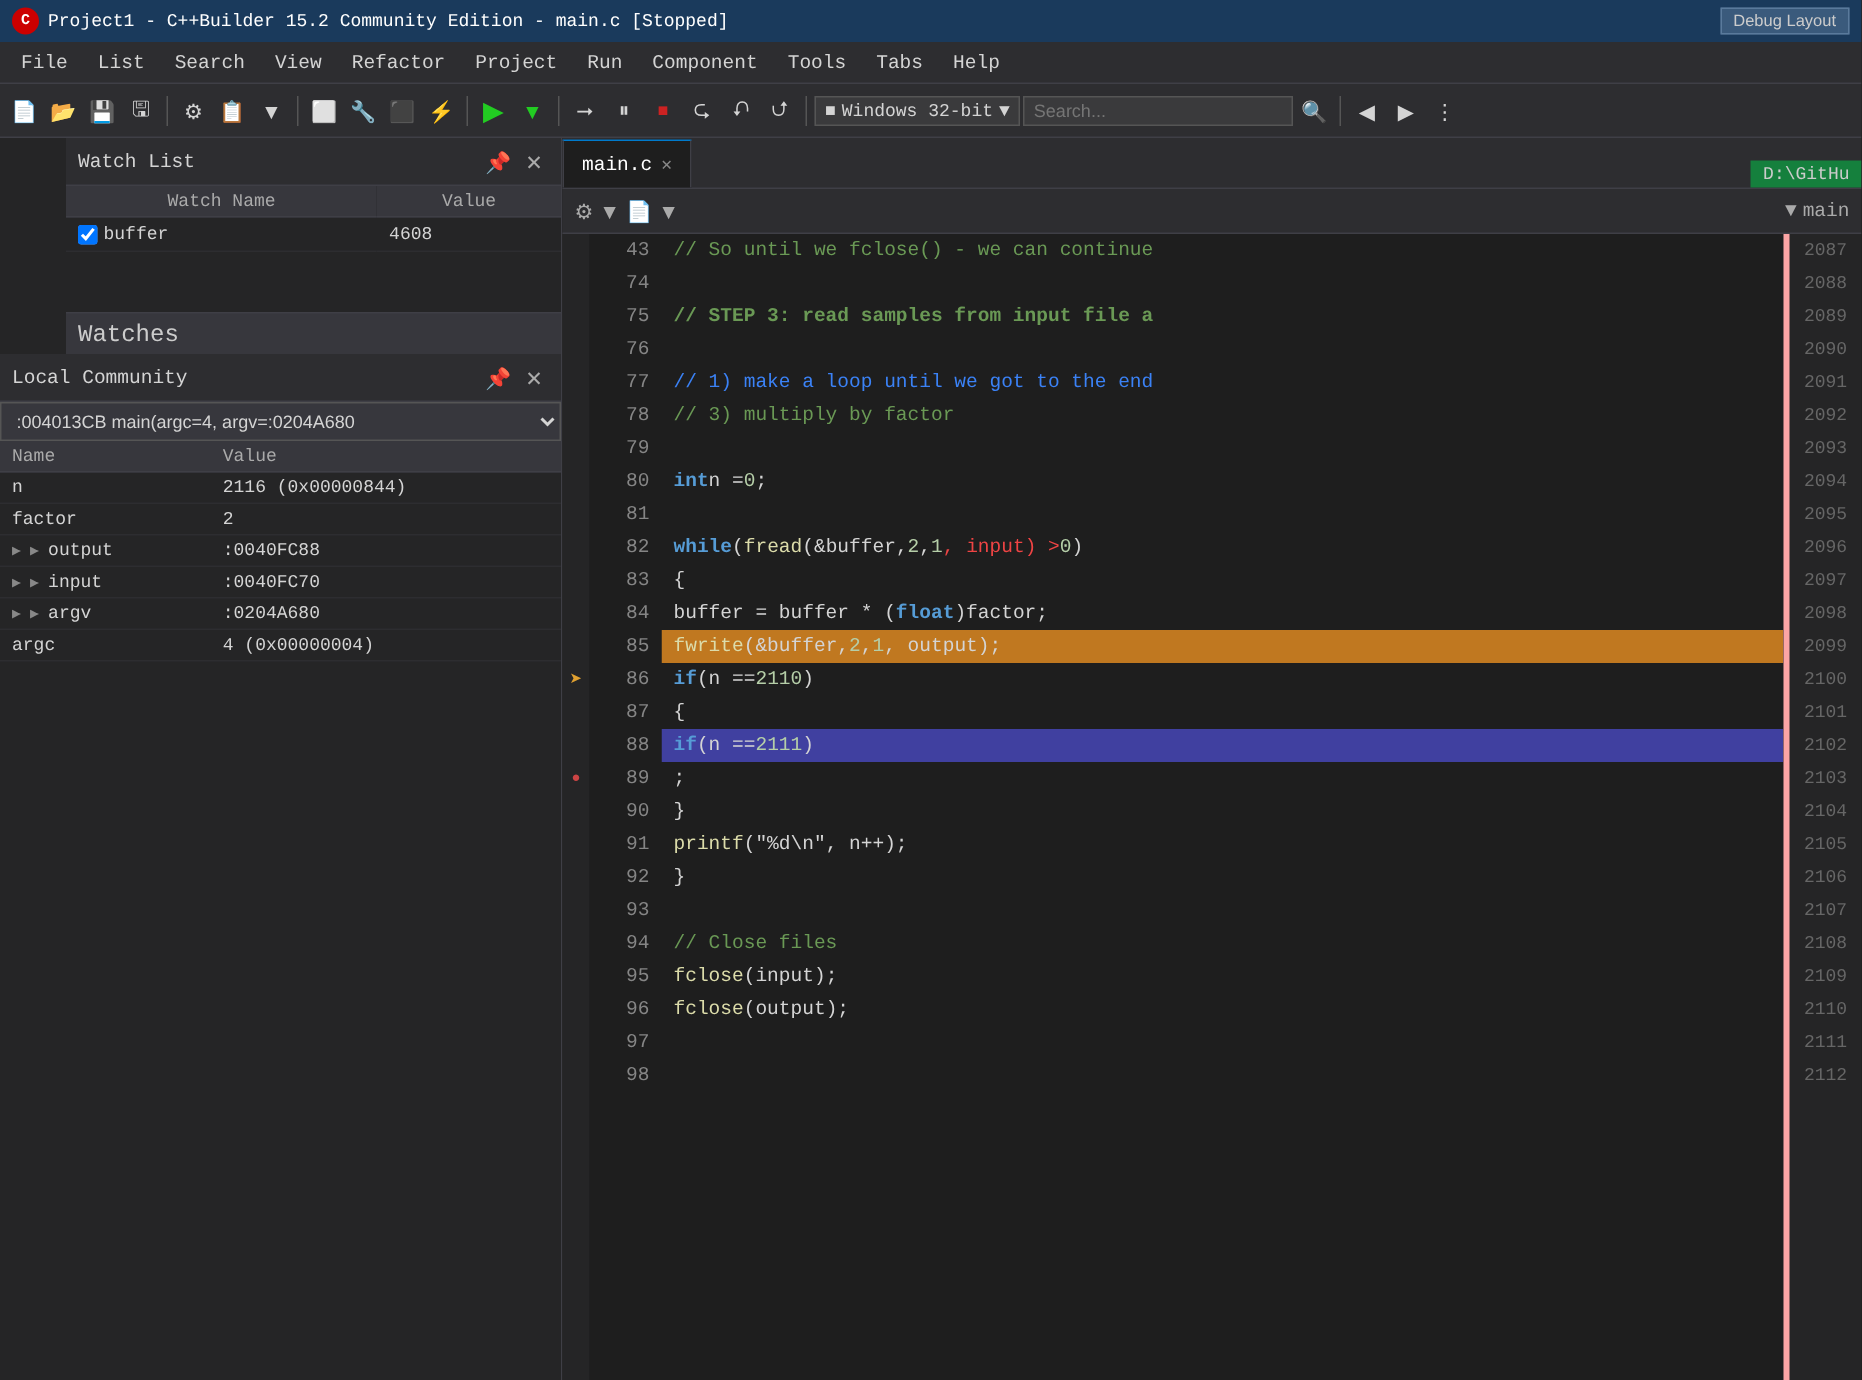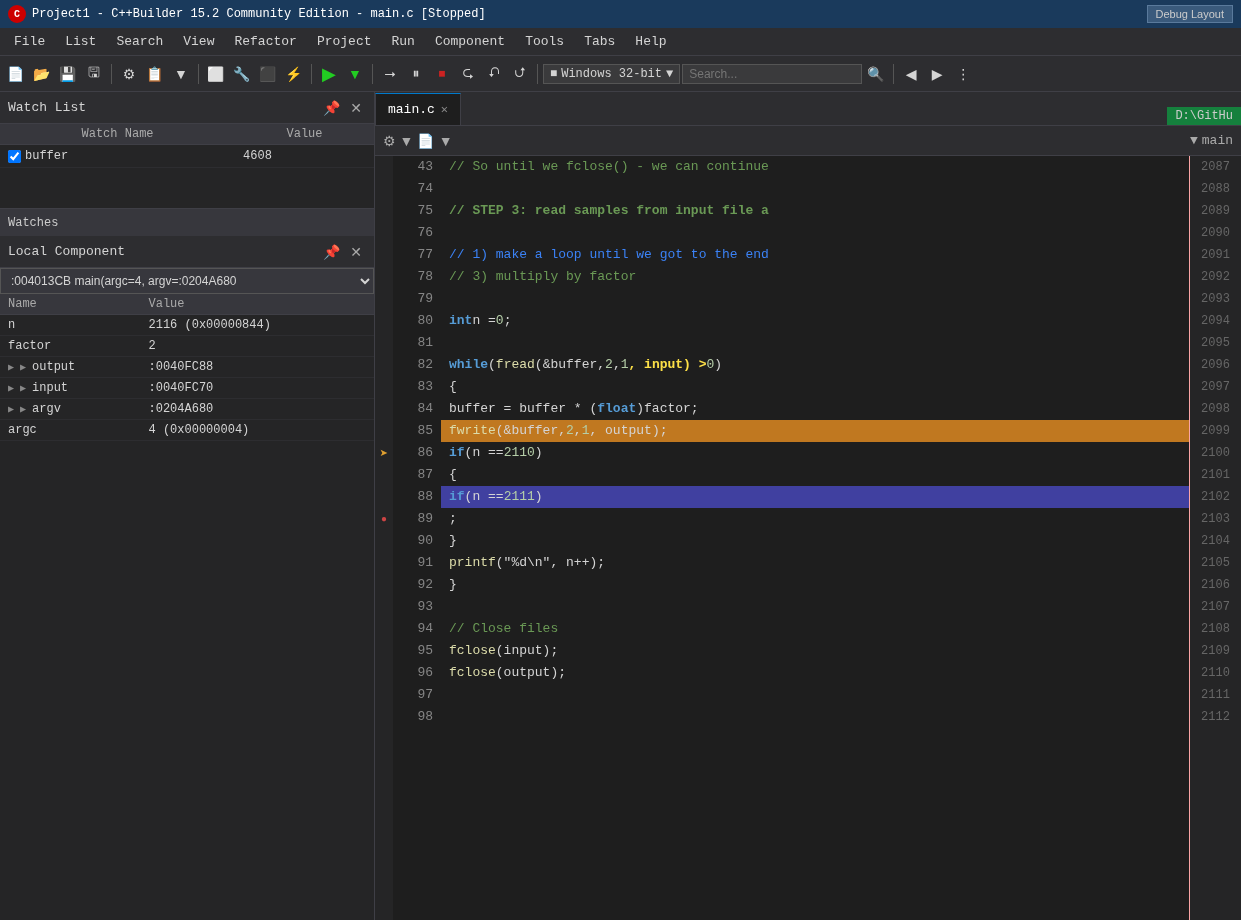--- a/index.html
+++ b/index.html
@@ -109,20 +109,21 @@
       display: flex;
       flex-direction: column;
       background: #252526;
       border-right: 1px solid #3f3f46;
     }
 
     
     .panel-section {
       display: flex;
       flex-direction: column;
+      padding-left: 44px;
     }
     .panel-header {
       background: #2d2d30;
       border-bottom: 1px solid #3f3f46;
       display: flex;
       align-items: center;
       padding: 4px 8px;
       height: 32px;
     }
     .panel-title {
@@ -170,21 +171,21 @@
 
     
     .watch-area {
       flex: 1;
       background: #252526;
       min-height: 40px;
     }
     .watches-footer {
       background: #37373d;
       padding: 4px 8px;
-      font-size: 12px;
+      font-size: 16px;
       color: #ccc;
       border-top: 1px solid #3f3f46;
       height: 28px;
       display: flex; align-items: center;
     }
 
     
     .local-vars-section {
       flex: 1;
       display: flex;
@@ -346,21 +347,21 @@
       background: #c07820;
     }
     .code-line.highlighted-blue {
       background: #4040a0;
     }
 
     
     .right-gutter {
       width: 52px;
       background: #252526;
-      border-left: 1px solid #fca5a5;
+      border-left: 4px solid #fca5a5;
       color: #666;
       font-size: 12px;
       line-height: 22px;
       text-align: center;
     }
     .right-gutter-num { height: 22px; }
   </style>
 </head>
 <body>
 
@@ -454,21 +455,21 @@
         </tbody>
       </table>
       <div class="watch-area"></div>
       <div class="watches-footer">
         <span>Watches</span>
       </div>
     </div>
 
     <div class="local-vars-section">
       <div class="panel-header">
-        <span class="panel-title">Local Component</span>
+        <span class="panel-title">Local Community</span>
         <div class="panel-controls">
           <button class="panel-ctrl-btn">📌</button>
           <button class="panel-ctrl-btn">✕</button>
         </div>
       </div>
       <select class="stack-selector">
         <option>:004013CB main(argc=4, argv=:0204A680</option>
       </select>
       <table class="locals-table">
         <thead>
@@ -619,21 +620,21 @@
           </div>
           <div class="code-line"></div>
           <div class="code-line">
             <span style="color: rgb(86, 156, 214); font-weight: bold;">while</span>
             <span style="color: rgb(212, 212, 212);"> (</span>
             <span style="color: rgb(220, 220, 170);">fread</span>
             <span style="color: rgb(212, 212, 212);">(&amp;buffer, </span>
             <span style="color: rgb(181, 206, 168);">2</span>
             <span style="color: rgb(212, 212, 212);">, </span>
             <span style="color: rgb(181, 206, 168);">1</span>
-            <span style="color: #fde047; font-weight: bold;">, input) &gt; </span>
+            <span style="color: #ef4444;">, input) &gt; </span>
             <span style="color: rgb(181, 206, 168);">0</span>
             <span style="color: rgb(212, 212, 212);">)</span>
           </div>
           <div class="code-line">
             <span style="color: rgb(212, 212, 212);">{</span>
           </div>
           <div class="code-line">
             <span style="color: rgb(212, 212, 212);">        buffer = buffer * (</span>
             <span style="color: rgb(86, 156, 214); font-weight: bold;">float</span>
             <span style="color: rgb(212, 212, 212);">)factor;</span>

